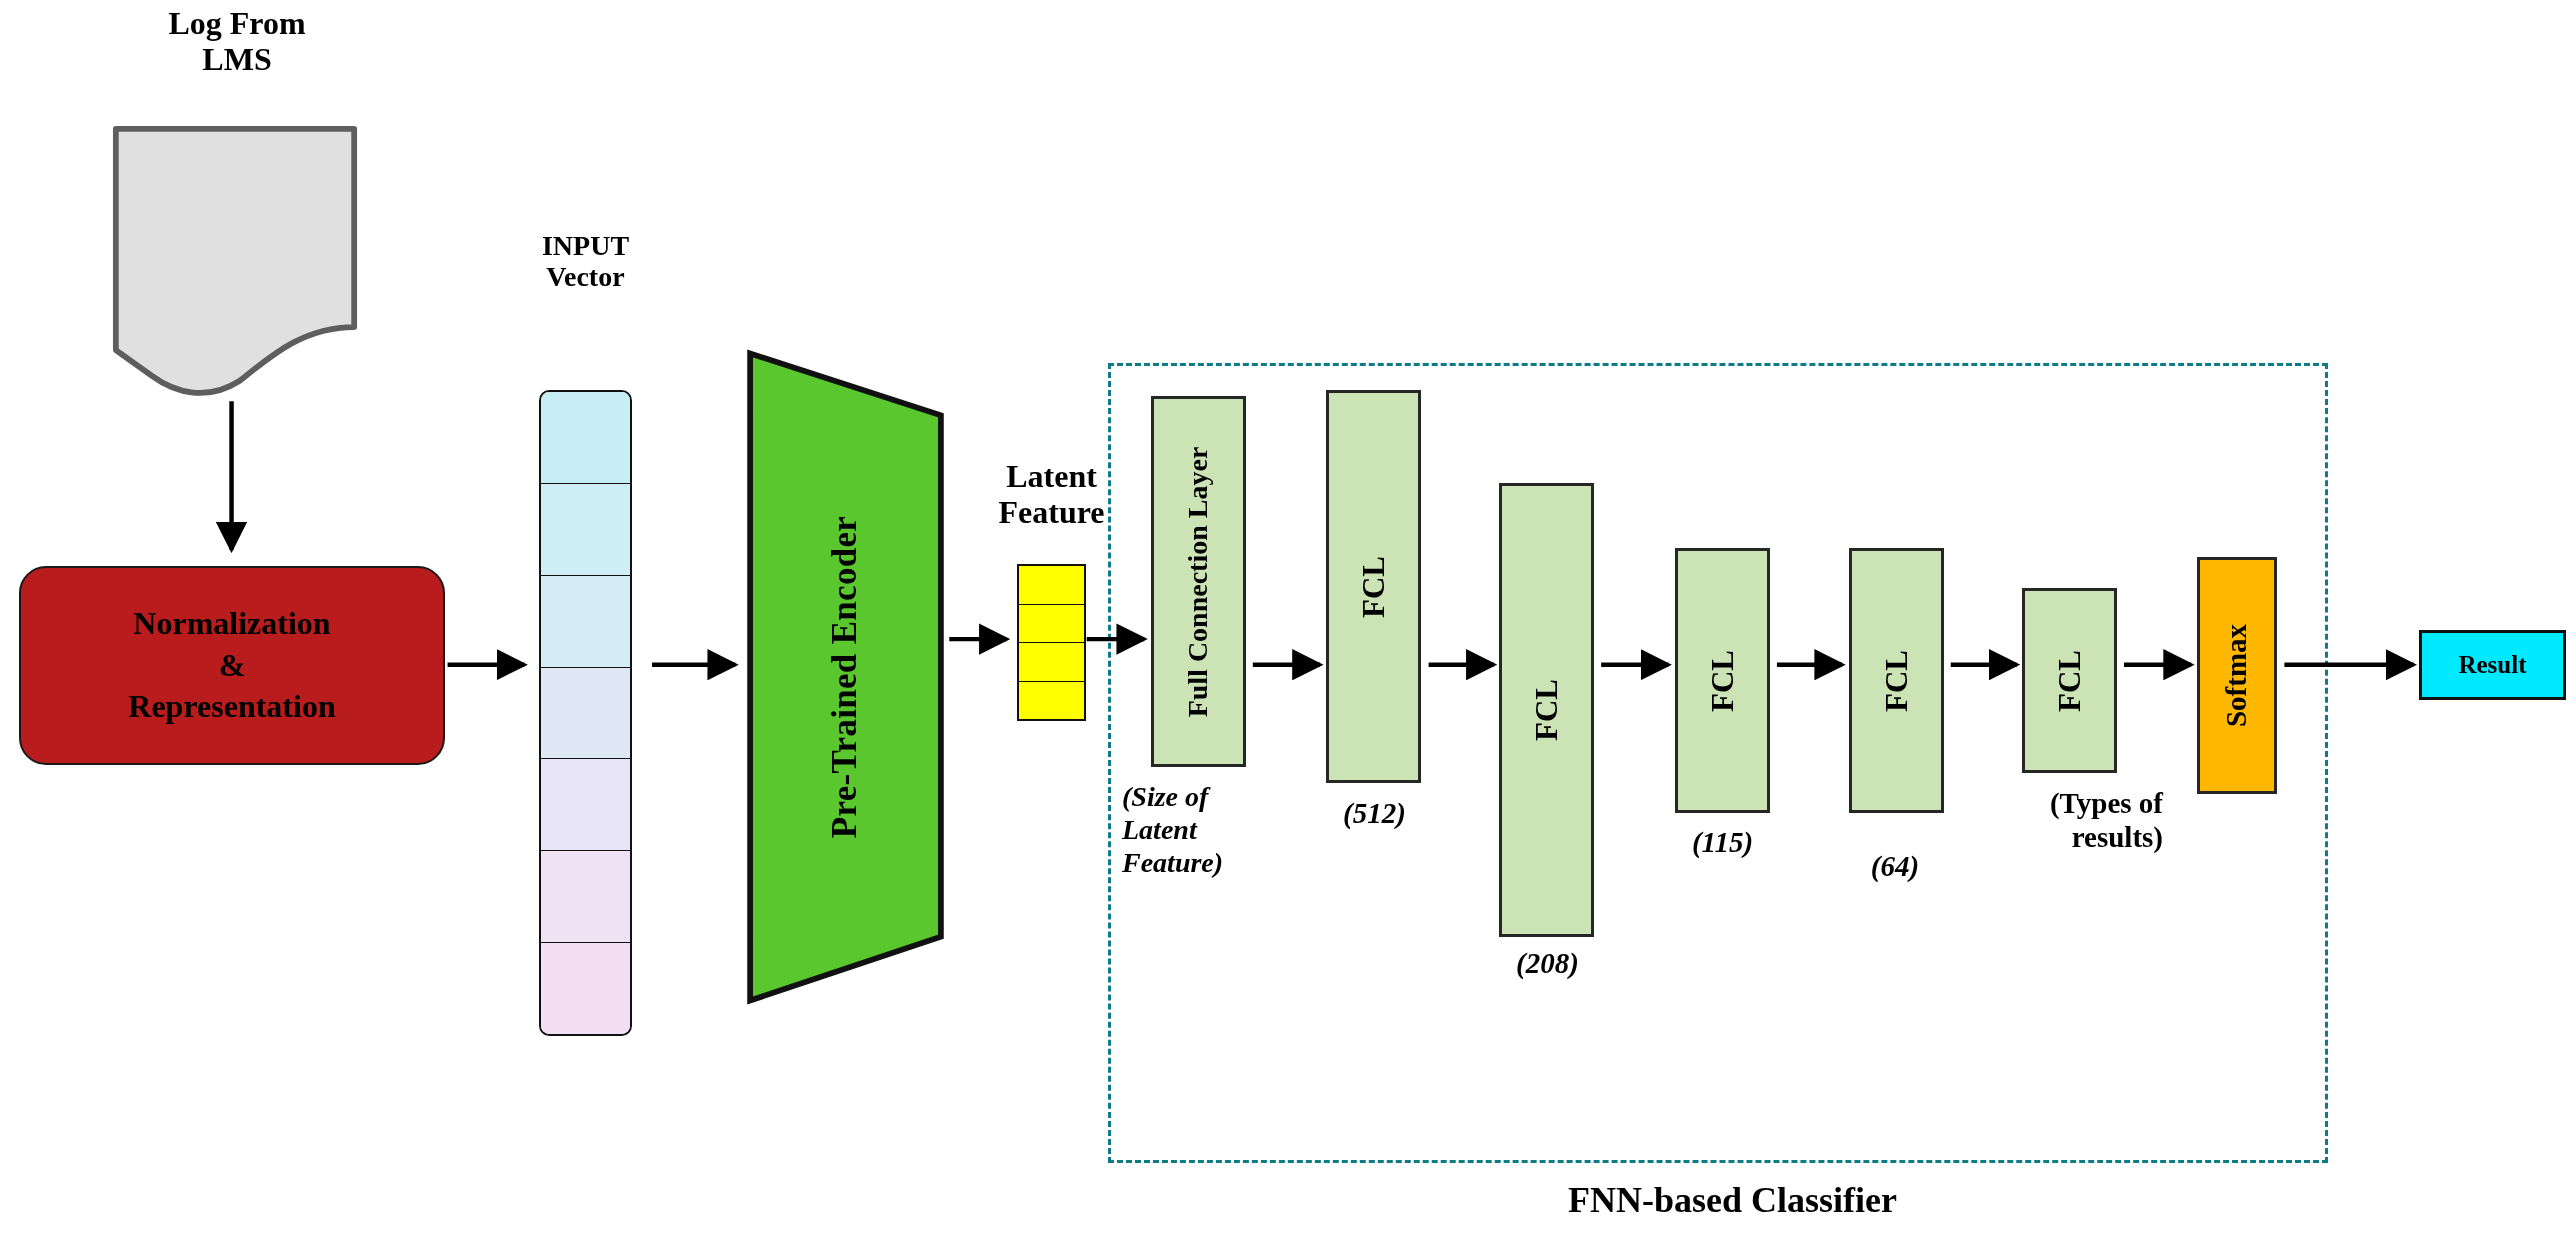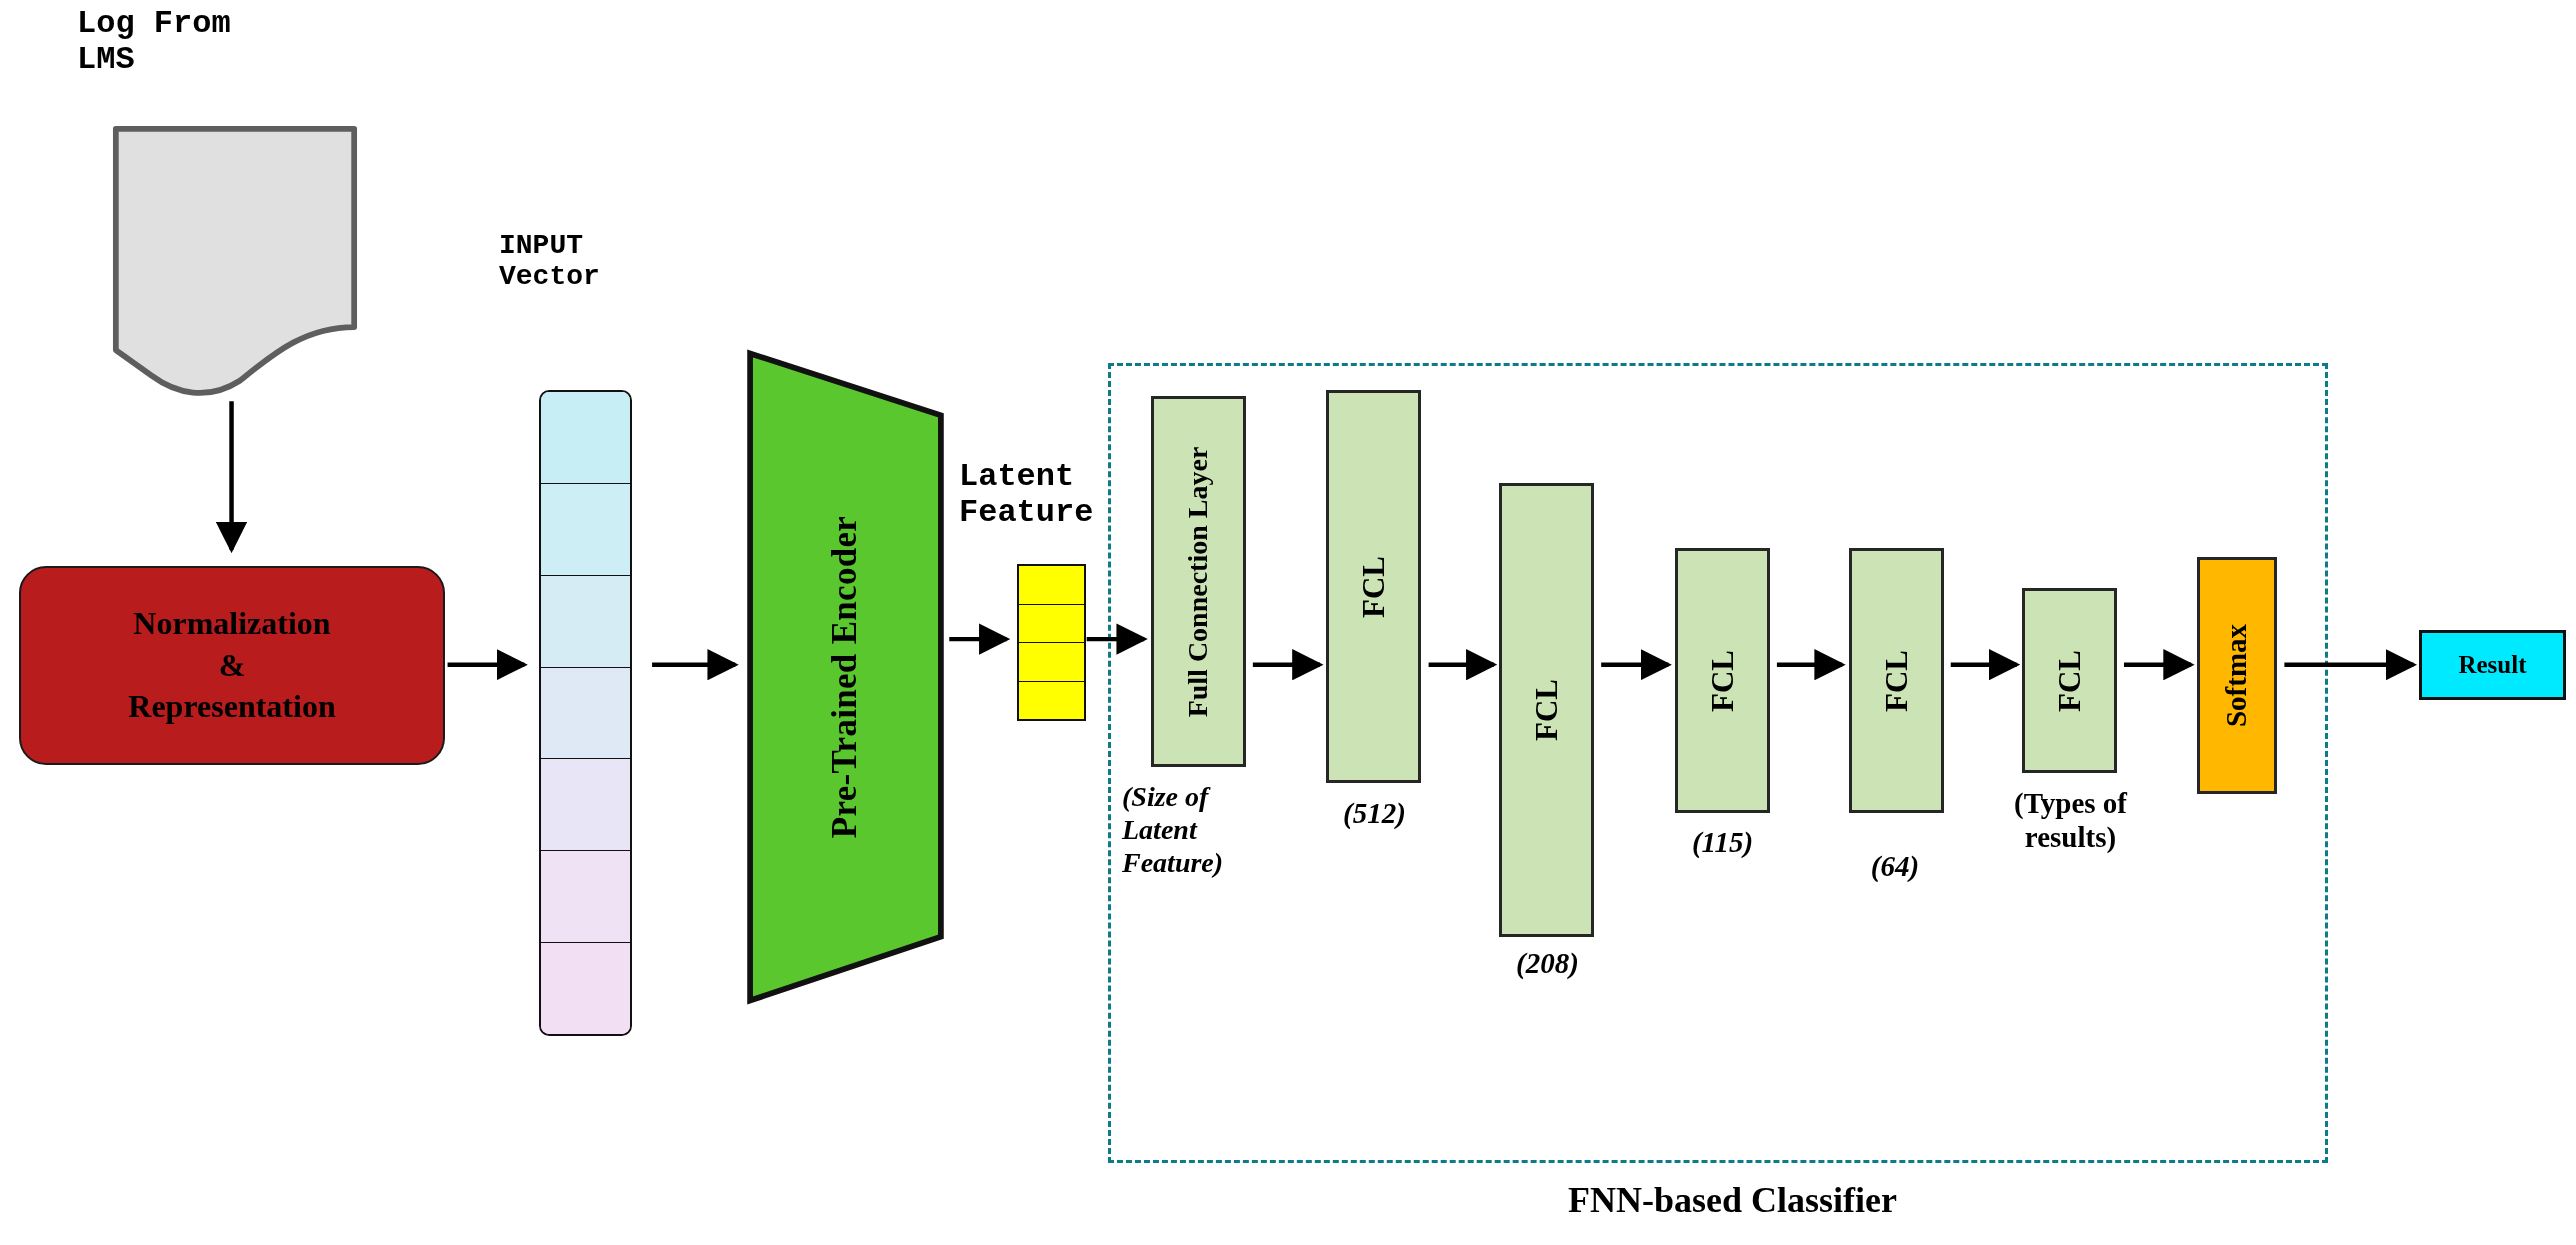--- a/index.html
+++ b/index.html
@@ -1,21 +1,21 @@
 <!DOCTYPE html>
 <html style="font-size:10.2px"><head>
 <meta charset="utf-8">
 <style>
   html,body{margin:0;padding:0;background:#ffffff;}
   body{width:2576px;height:1245px;position:relative;overflow:hidden;
        font-family:"Liberation Serif",serif;color:#000;}
   .stage{position:absolute;left:0;top:0;width:2576px;height:1245px;}
 
-  .lbl{position:absolute;font-weight:bold;text-align:left;line-height:1.12;
-       white-space:pre-line;font-family:Liberation Mono, monospace;}
+  .lbl{position:absolute;font-weight:bold;text-align:center;line-height:1.12;
+       white-space:pre-line;}
 
   
   #log-shape{position:absolute;left:112px;top:125px;width:246px;height:275px;}
 
   
   #norm-box{position:absolute;left:19px;top:566px;width:422px;height:195px;
             border:2.6px solid #1a1a1a;border-radius:27px;background:#b91c1c;
             display:flex;align-items:center;justify-content:center;}
   #norm-box .txt{font-size:32px;font-weight:bold;text-align:center;line-height:1.30;white-space:pre-line;}
 
@@ -148,21 +148,21 @@
         <span style="font-size:31px;">FCL</span>
       </div>
   </div>
   <div class="cap ital" style="left:1828px;top:825px;width:134px;font-size:29px;margin-top:24px;">(64)</div>
 
   <div class="layer" style="left:2022px;top:588px;width:95px;height:185px;">
     <div class="vtxt">
         <span style="font-size:31px;">FCL</span>
       </div>
   </div>
-  <div class="cap" style="left:1978px;top:786px;width:185px;font-size:29px;">(Types of
+  <div class="cap" style="left:1978px;top:786px;width:185px;font-size:29px;text-align:right;">(Types of
 results)</div>
 
   <div class="layer softmax" style="left:2197px;top:557px;width:80px;height:237px;">
     <div class="vtxt">
         <span style="font-size:29px;">Softmax</span>
       </div>
   </div>
 
   <div class="cap" style="left:1445px;top:1179px;width:575px;font-size:36px;">FNN-based Classifier</div>
 

